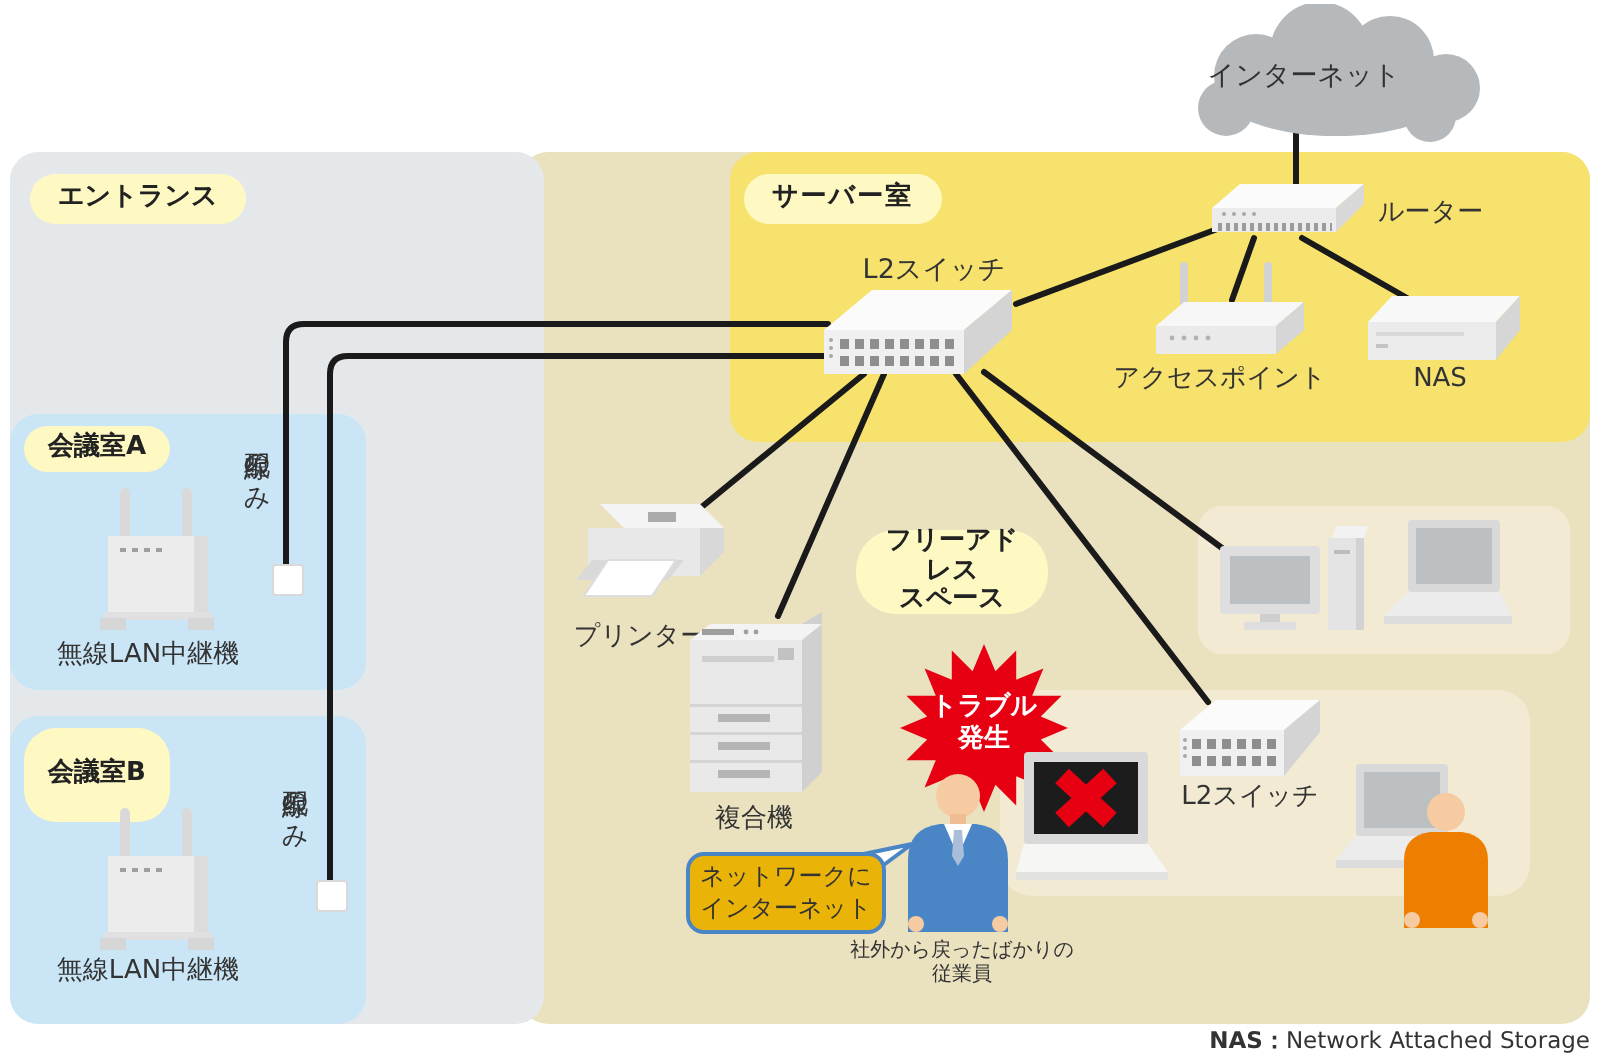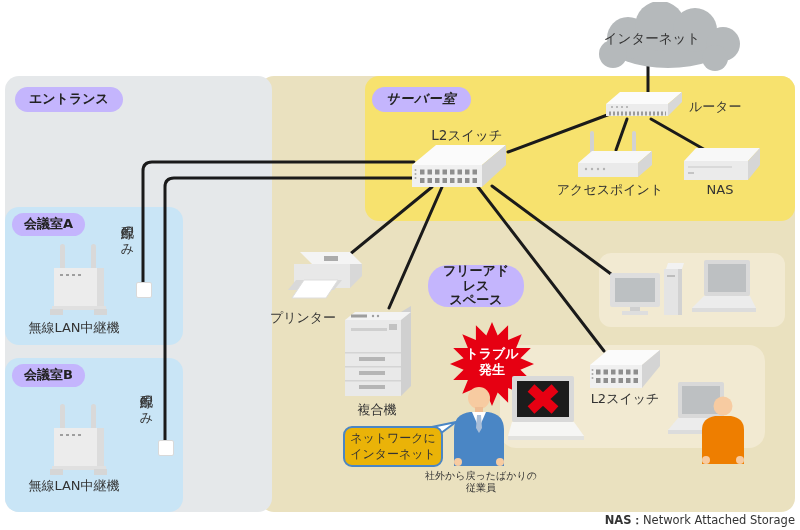--- a/index.html
+++ b/index.html
@@ -1,20 +1,20 @@
 <!DOCTYPE html>
 <html><head>
 <meta charset="utf-8">
 <style>
   html,body{margin:0;padding:0;background:#fff;}
   #canvas{position:relative;width:800px;height:530px;background:#ffffff;overflow:hidden;
           font-family:"DejaVu Sans","Liberation Sans",sans-serif;color:#333;}
   .abs{position:absolute;}
   .area{position:absolute;border-radius:14px;}
-  .pill{position:absolute;background:#c4b5fd;border-radius:16px;display:flex;align-items:center;justify-content:center;
+  .pill{position:absolute;background:#fef9c3;border-radius:16px;display:flex;align-items:center;justify-content:center;
         font-weight:bold;font-size:13px;color:#222;padding:4px 14px;line-height:1.15;text-align:center;}
   .devlabel{position:absolute;font-size:13px;color:#333;text-align:center;line-height:1.2;}
   .vtext{position:absolute;writing-mode:vertical-rl;text-orientation:upright;font-size:13px;color:#333;letter-spacing:1px;}
   .jack{position:absolute;width:14px;height:14px;background:#fff;border:1px solid #d9d9d9;border-radius:2px;}
   svg{display:block;}
   .startext{position:absolute;color:#fff;font-weight:bold;font-size:13px;text-align:center;line-height:1.2;}
   .bubble{position:absolute;background:#eab308;border:2px solid #4a86c5;border-radius:9px;font-size:12px;color:#333;
           text-align:center;line-height:1.3;padding:3px 4px;}
   .caption{position:absolute;font-size:10px;color:#333;text-align:center;line-height:1.15;}
   .footnote{position:absolute;font-size:11.5px;color:#333;}
@@ -119,30 +119,30 @@
 
   <svg class="abs" style="left:684px;top:148px;" width="76" height="32" viewBox="0 0 76 32">
     <polygon points="12,0 76,0 64,13 0,13" fill="#f8f8f8"></polygon>
     <polygon points="76,0 76,17 64,32 64,13" fill="#d6d6d6"></polygon>
     <rect x="0" y="13" width="64" height="19" fill="#ebebeb"></rect>
     <rect x="4" y="18" width="44" height="2" fill="#d9d9d9"></rect>
     <rect x="4" y="24" width="6" height="2" fill="#c4c4c4"></rect>
   </svg>
   <div class="devlabel" style="left:680px;top:182px;width:80px;">NAS</div>
 
-  <div class="pill" style="left:372px;top:87px;height:17px;letter-spacing:1px;font-style:italic;">
+  <div class="pill" style="left:372px;top:87px;height:17px;letter-spacing:1px;">
       <span>サーバー室</span>
     </div>
   <div class="pill" style="left:15px;top:87px;height:17px;">
       <span>エントランス</span>
     </div>
   <div class="pill" style="left:12px;top:213px;height:15px;padding:4px 12px;">
       <span>会議室A</span>
     </div>
-  <div class="pill" style="left:12px;top:364px;height:15px;padding:4px 12px;">
+  <div class="pill" style="left:12px;top:364px;height:15px;padding:16px 12px;">
       <span>会議室B</span>
     </div>
   <div class="pill" style="left:428px;top:265px;width:68px;height:34px;border-radius:20px;flex-direction:column;">
     <span>フリーアドレス</span>
     <span>スペース</span>
   </div>
 
   <div class="vtext" style="left:118px;top:216px;">配線のみ</div>
   <div class="vtext" style="left:137px;top:385px;">配線のみ</div>
 
@@ -181,21 +181,21 @@
   <div class="devlabel" style="left:4px;top:478px;width:140px;">無線LAN中継機</div>
 
   <svg class="abs" style="left:288px;top:252px;" width="74" height="54" viewBox="0 0 74 54">
     <polygon points="12,0 62,0 74,12 24,12" fill="#f4f4f4"></polygon>
     <rect x="36" y="4" width="14" height="5" fill="#ababab"></rect>
     <polygon points="74,12 74,24 62,36 62,12" fill="#d8d8d8"></polygon>
     <rect x="6" y="12" width="56" height="24" fill="#e8e8e8"></rect>
     <polygon points="8,28 54,28 46,38 0,38" fill="#d9d9d9"></polygon>
     <polygon points="16,28 50,28 38,46 4,46" fill="#ffffff" stroke="#dddddd" stroke-width="1"></polygon>
   </svg>
-  <div class="devlabel" style="left:253px;top:310px;width:100px;font-family:Liberation Serif, serif;">プリンター</div>
+  <div class="devlabel" style="left:270px;top:310px;width:100px;font-family:Liberation Serif, serif;">プリンター</div>
 
   <svg class="abs" style="left:345px;top:306px;" width="66" height="92" viewBox="0 0 66 92">
     <polygon points="56,6 66,0 66,80 56,90" fill="#d0d0d0"></polygon>
     <polygon points="0,14 56,14 66,6 10,6" fill="#f3f3f3"></polygon>
     <rect x="6" y="8.5" width="16" height="3" fill="#9e9e9e"></rect>
     <circle cx="28" cy="10" r="1.2" fill="#9e9e9e"></circle>
       <circle cx="33" cy="10" r="1.2" fill="#9e9e9e"></circle>
     <rect x="0" y="14" width="56" height="76" fill="#e9e9e9"></rect>
     <rect x="6" y="22" width="36" height="3" fill="#cfcfcf"></rect>
     <rect x="44" y="18" width="8" height="6" fill="#c2c2c2"></rect>

